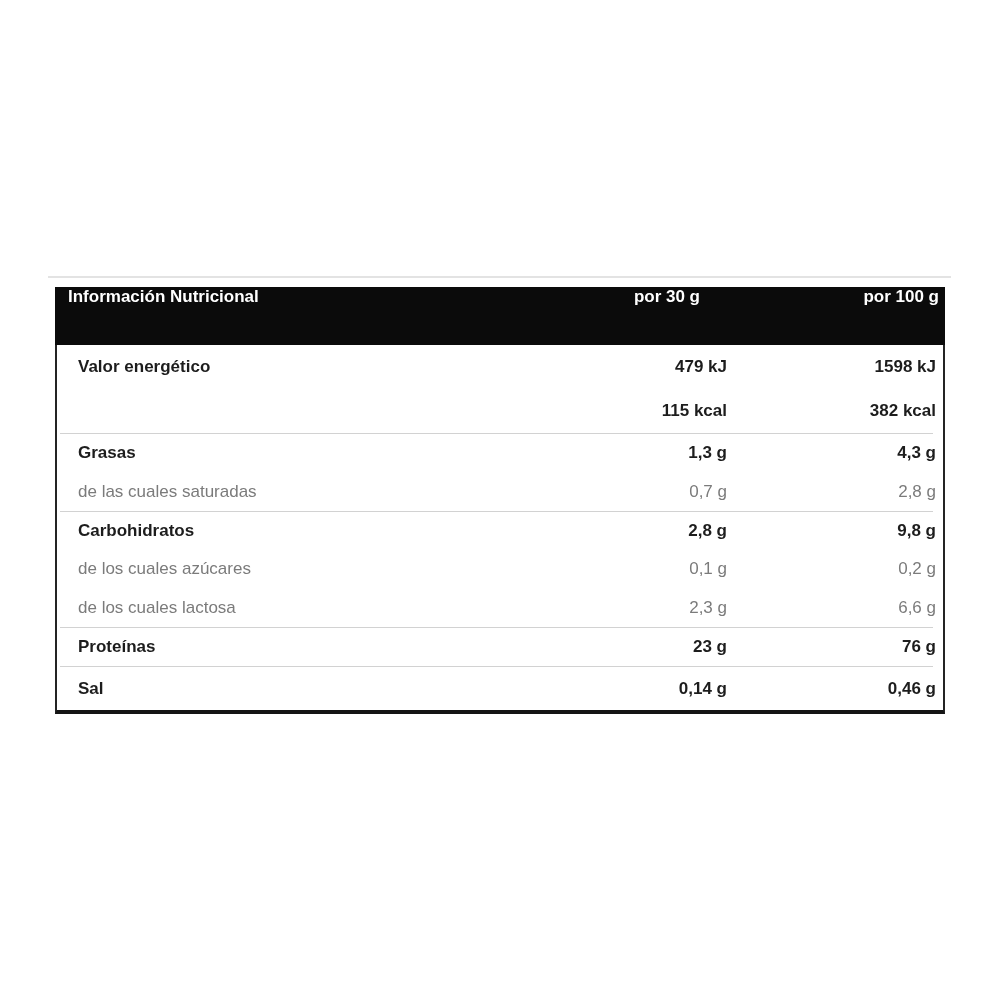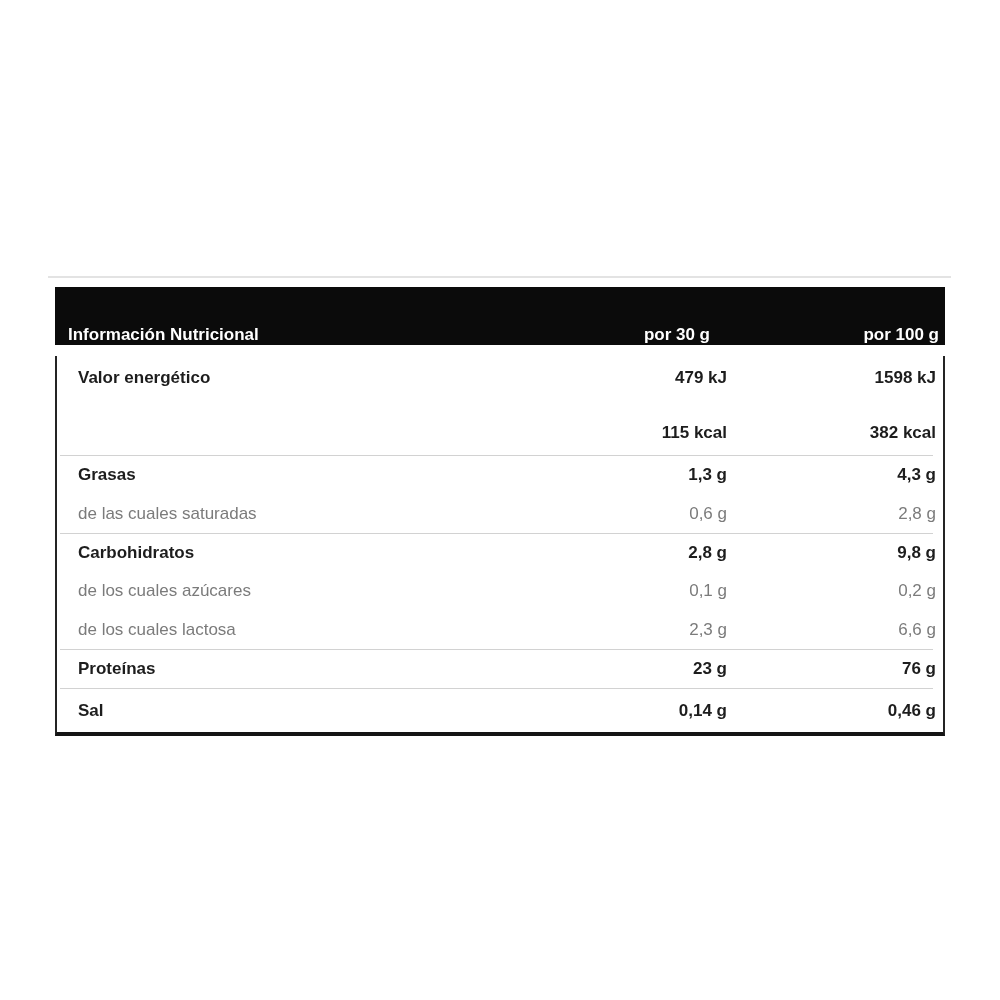--- a/index.html
+++ b/index.html
@@ -32,38 +32,39 @@
     width: 890px;
     font-size: 17px;
     color: #1d1d1d;
   }
   .thead {
     height: 58px;
     background: #0b0b0b;
     color: #ffffff;
     font-weight: 700;
     display: flex;
-    align-items: flex-end;
+    align-items: flex-start;
     box-sizing: border-box;
+    gap: 10px;
   }
   .th { box-sizing: border-box; }
   .th.title { flex: 1; padding-left: 13px; }
   .th.v30  { width: 200px; text-align: right; padding-right: 35px; }
   .th.v100 { width: 200px; text-align: right; padding-right: 6px; }
   .tbody {
     background: #ffffff;
     border-left: 2px solid #242424;
     border-right: 2px solid #242424;
     border-bottom: 4px solid #151515;
   }
   .row {
     display: flex;
     align-items: center;
   }
-  .g-energy .row { height: 44px; margin-top: 11px; }
+  .g-energy .row { height: 44px; }
   .g-fat .row, .g-carb .row, .g-prot .row { height: 38.4px; }
   .g-salt .row { height: 43px; }
   .cell { box-sizing: border-box; }
   .cell.label { flex: 1; padding-left: 21px; }
   .row.sub .cell.label { }
   .cell.v30  { width: 200px; text-align: right; padding-right: 16px; }
   .cell.v100 { width: 200px; text-align: right; padding-right: 7px; }
   .row.main { font-weight: 700; color: #1d1d1d; }
   .row.sub  { font-weight: 400; color: #7b7b7b; }
   .sep {
@@ -105,21 +106,21 @@
       <div class="sep"></div>
 
       <div class="group g-fat">
         <div class="row main">
           <div class="cell label">Grasas</div>
           <div class="cell v30">1,3 g</div>
           <div class="cell v100">4,3 g</div>
         </div>
         <div class="row sub">
           <div class="cell label">de las cuales saturadas</div>
-          <div class="cell v30">0,6 g</div>
+          <div class="cell v30">0,7 g</div>
           <div class="cell v100">2,8 g</div>
         </div>
       </div>
 
       <div class="sep"></div>
 
       <div class="group g-carb">
         <div class="row main">
           <div class="cell label">Carbohidratos</div>
           <div class="cell v30">2,8 g</div>

